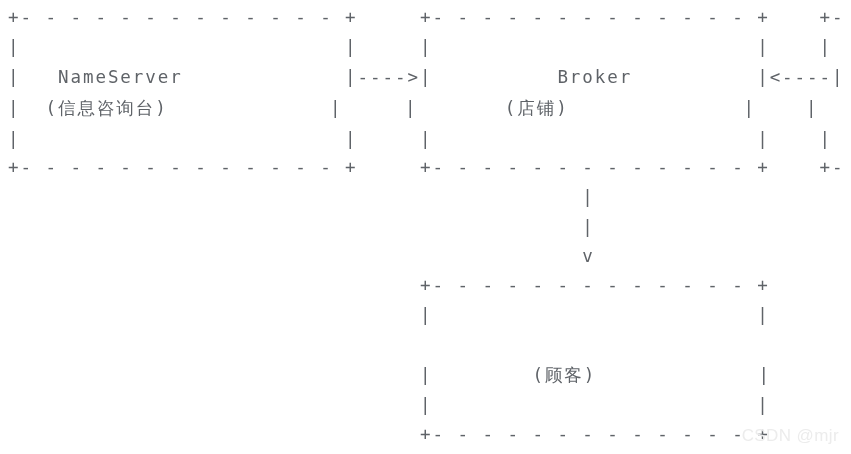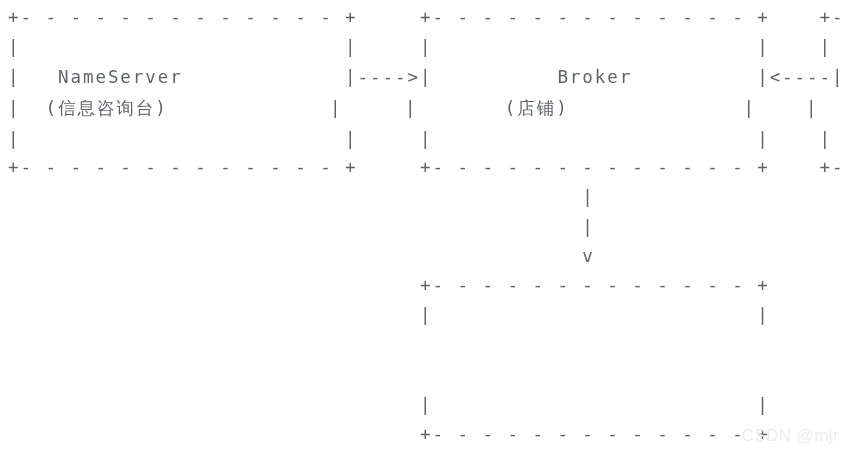--- a/index.html
+++ b/index.html
@@ -81,18 +81,19 @@
   <div class="art-line cjk row-3">|  (信息咨询台)             |     |       (店铺)              |    |       (供货商)            |</div>
   <div class="art-line row-4">|                          |     |                          |    |                          |</div>
   <div class="art-line row-5">+- - - - - - - - - - - - - +     +- - - - - - - - - - - - - +    +- - - - - - - - - - - - - +</div>
 
   <div class="art-line row-6">                                              |</div>
   <div class="art-line row-7">                                              |</div>
   <div class="art-line row-8">                                              v</div>
 
   <div class="art-line row-9">                                 +- - - - - - - - - - - - - +</div>
   <div class="art-line row-10">                                 |                          |</div>
+  <div class="art-line cjk row-12">                                 |        (顾客)             |</div>
   <div class="art-line row-13">                                 |                          |</div>
   <div class="art-line row-14">                                 +- - - - - - - - - - - - - +</div>
 
 </div>
 
 <div id="watermark">CSDN @mjr</div>
 
 </body></html>

